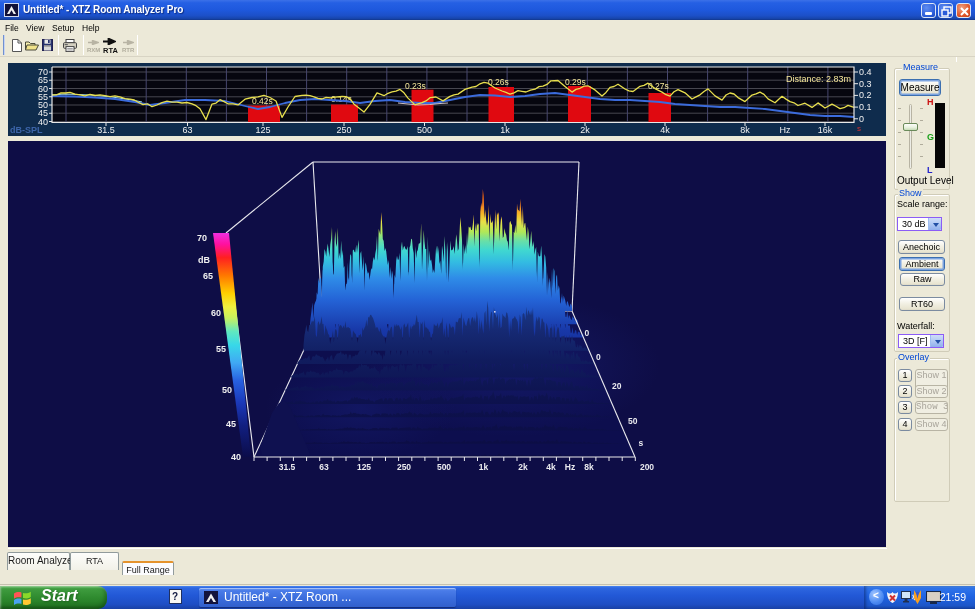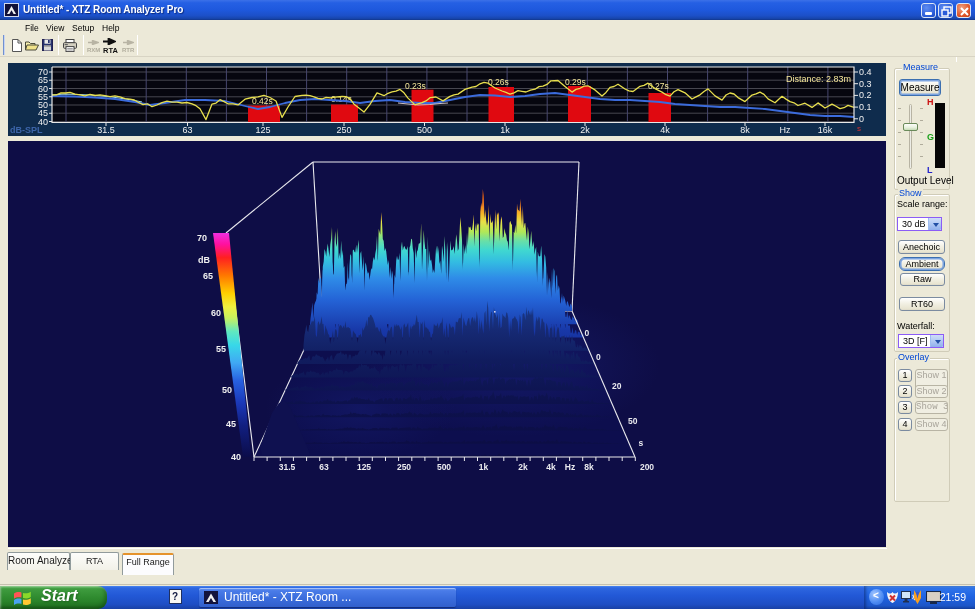--- a/index.html
+++ b/index.html
@@ -10,37 +10,37 @@
 #title-ico{left:4px;top:3px;width:15px;height:14px;background:#0d0d30;border:1px solid #cfd8ee;}
 #title-ico svg{display:block}
 #title-text{left:23px;top:4px;color:#fff;font-weight:bold;font-size:10px;letter-spacing:-0.1px;text-shadow:1px 1px 1px #0a2a80;white-space:nowrap;}
 .tbtn{top:3px;width:15px;height:15px;border-radius:3px;border:1px solid #dce6f5;}
 #btn-min{left:921px;background:radial-gradient(circle at 35% 30%,#5f8df2,#2a5cd8 70%,#1c48b8);}
 #btn-max{left:938px;background:radial-gradient(circle at 35% 30%,#5f8df2,#2a5cd8 70%,#1c48b8);}
 #btn-close{left:956px;background:radial-gradient(circle at 35% 30%,#f0a080,#dd5326 65%,#c03a10);}
 .tbtn span{position:absolute;color:#fff;}
 
 #menubar{left:0;top:20px;width:975px;height:13px;background:#ece9d8;font-size:8.5px;color:#000;}
-#menubar span{position:absolute;top:0px;margin-left:20px;}
+#menubar span{position:absolute;top:0px;}
 #toolbar{left:0;top:33px;width:975px;height:24px;background:#ece9d8;border-bottom:1px solid #d8d4c4;}
 .tsep{top:2px;width:1px;height:20px;background:#c8c4b0;border-right:1px solid #fff;}
 
 #rpanel{left:887px;top:62px;width:70px;height:487px;background:#ece9d8;font-size:9px;white-space:nowrap;}
 .grp{position:absolute;border:1px solid #d0ccb8;border-radius:2px;box-shadow:inset 1px 1px 0 #fff;}
 .grplabel{position:absolute;color:#0046d5;font-size:9px;background:#ece9d8;padding:0 1px;white-space:nowrap;}
 .xpbtn{position:absolute;background:linear-gradient(180deg,#ffffff 0%,#f2f0e4 45%,#e8e4d0 90%,#dcd8c8 100%);border:1px solid #7b8ba0;border-radius:3px;font-size:9px;color:#000;text-align:center;white-space:nowrap;overflow:hidden;font-family:"Liberation Sans",sans-serif;}
 .xpbtn.def{box-shadow:inset 0 0 0 1.5px #7da4e0;border-color:#3c6fb0;}
 .xpbtn.dis{color:#a8a49a;border-color:#b8b4a4;background:#f0eee2;}
 .combo{position:absolute;background:#fff;border:1px solid #8b5cf6;font-size:9px;white-space:nowrap;}
 .combo .arr{position:absolute;right:0;top:0;bottom:0;width:13px;background:linear-gradient(180deg,#cfddf8,#b4ccf4 45%,#90b0ec);border-left:1px solid #9ebcf0;border-radius:0 1px 1px 0;}
 .combo .arr:after{content:"";position:absolute;left:4px;top:5px;border-left:3.5px solid transparent;border-right:3.5px solid transparent;border-top:4px solid #214FA5;}
 
 #tabs{left:0;top:549px;width:975px;height:36px;background:#ece9d8;font-size:11px;}
 .tab{position:absolute;top:3px;height:18px;background:linear-gradient(180deg,#fdfdfb,#f2f1e8);border:1px solid #919b9c;border-bottom:none;border-radius:2px 2px 0 0;text-align:center;color:#1a1a1a;}
-.tab.sel{top:4px;height:22px;background:#fcfcfe;border-top:2px solid #e5932c;z-index:3;}
+.tab.sel{top:12px;height:14px;background:#fcfcfe;border-top:2px solid #e5932c;z-index:3;}
 
 #taskbar{left:0;top:586px;width:975px;height:23px;background:linear-gradient(180deg,#4a86f0 0%,#2d66e0 8%,#2258d6 42%,#1e4ec4 80%,#1941a5 100%);}
 #startbtn{left:0;top:586px;width:107px;height:23px;border-radius:0 9px 9px 0;background:linear-gradient(180deg,#5fbf5f 0%,#3f9c3f 12%,#2f8b2f 50%,#257a25 85%,#1e661e 100%);box-shadow:inset -2px -2px 4px rgba(0,40,0,.4),inset 1px 1px 2px rgba(255,255,255,.45);}
 #startbtn .stext{position:absolute;left:41px;top:1px;color:#fff;font-size:16px;font-weight:bold;font-style:italic;text-shadow:1px 1px 2px #14421480;}
 #task1{left:199px;top:588px;width:257px;height:19px;border-radius:2px;background:linear-gradient(180deg,#6d99f2 0%,#4a7ce8 14%,#3a6cdc 55%,#3260cc 100%);box-shadow:inset 0 1px 0 rgba(255,255,255,.4), 0 1px 1px rgba(0,0,30,.35);color:#fff;font-size:12px;}
 #tray{left:864px;top:586px;width:111px;height:23px;background:linear-gradient(180deg,#4e92f2 0%,#2f74ea 10%,#1f63e2 45%,#1c56c9 85%,#1848ab 100%);box-shadow:inset 2px 0 3px rgba(0,10,60,.4);}
 #clock{position:absolute;right:9px;top:5px;color:#fff;font-size:10.5px;}
 svg{display:block}
 </style></head>
 <body>
@@ -377,21 +377,21 @@
     <div class="abs" style="left:10px;top:113px;font-size:10px;color:#000;">Output Level</div>
 
     <div class="grp" style="left:7px;top:132px;width:56px;height:158px;"></div>
     <div class="grplabel" style="left:11px;top:126px;">Show</div>
     <div class="abs" style="left:10px;top:137px;">Scale range:</div>
     <div class="combo" style="left:10px;top:155px;width:45px;height:14px;">
         <span style="position:absolute;left:4px;top:1px;">30 dB</span>
         <span class="arr"></span>
       </div>
     <div class="xpbtn" style="left:11px;top:178px;width:47px;height:14px;line-height:12px;">Anechoic</div>
-    <div class="xpbtn def" style="left:12px;top:195px;width:46px;height:14px;line-height:12px;border-radius:6px;">Ambient</div>
+    <div class="xpbtn def" style="left:12px;top:195px;width:46px;height:14px;line-height:12px;">Ambient</div>
     <div class="xpbtn" style="left:13px;top:211px;width:45px;height:13px;line-height:11px;">Raw</div>
     <div class="xpbtn" style="left:12px;top:235px;width:46px;height:14px;line-height:12px;">RT60</div>
     <div class="abs" style="left:10px;top:259px;text-align:center;">Waterfall:</div>
     <div class="combo" style="left:11px;top:272px;width:46px;height:14px;">
         <span style="position:absolute;left:4px;top:1px;">3D [F]</span>
         <span class="arr"></span>
       </div>
 
     <div class="grp" style="left:7px;top:296px;width:56px;height:144px;"></div>
     <div class="grplabel" style="left:10px;top:290px;">Overlay</div>

